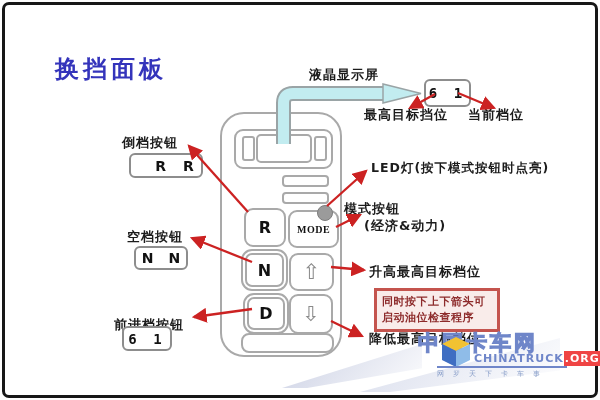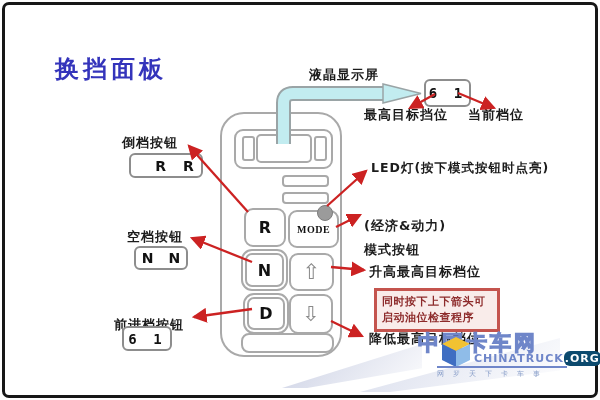--- a/index.html
+++ b/index.html
@@ -45,21 +45,21 @@
       background:linear-gradient(135deg, rgba(185,192,218,.75), rgba(230,233,244,.15));
       clip-path:polygon(0 100%,100% 0,100% 55%,18% 100%);}
   .r2{left:360px;top:338px;width:200px;height:54px;
       background:linear-gradient(135deg, rgba(196,203,226,.65), rgba(240,242,250,.1));
       clip-path:polygon(0 100%,100% 0,100% 60%,15% 100%);}
   .wm-name{left:418px;top:329px;font-size:21px;font-weight:bold;letter-spacing:3px;
       color:#f2f6ff;-webkit-text-stroke:1.2px #6f86c9;text-stroke:1.2px #6f86c9;
       z-index:3;white-space:nowrap;}
   .wm-domain{left:474px;top:352px;font-size:11px;font-weight:bold;color:#6f86c9;
       letter-spacing:1px;z-index:3;white-space:nowrap;}
-  .wm-tld{background:#0c4a6e;color:#fff;padding:1px 1px;border-radius:6px;}
+  .wm-tld{background:#ef4444;color:#fff;padding:1px 1px;}
   .wm-line{left:437px;top:366px;width:130px;height:2px;background:#6f86c9;z-index:3;}
   .wm-slogan{left:437px;top:369px;width:130px;font-size:7px;color:#8ba0ca;
       letter-spacing:9px;white-space:nowrap;z-index:3;}
   svg.overlay{position:absolute;left:0;top:0;z-index:4;pointer-events:none;}
 </style>
 </head>
 <body>
 
 <div class="stage">
   <div class="frame"></div>
@@ -111,21 +111,21 @@
   <div class="abs cn" style="left:122px;top:134px;">倒档按钮</div>
   <div class="abs vbox" style="left:129px;top:153px;width:47px;height:21px;letter-spacing:6px;padding-left:23px;">R R</div>
 
   <div class="abs cn" style="left:127px;top:228px;">空档按钮</div>
   <div class="abs vbox" style="left:134px;top:246px;width:45px;height:20px;letter-spacing:5px;padding-left:5px;">N N</div>
 
   <div class="abs cn" style="left:114px;top:308px;margin-top:8px;">前进档按钮</div>
   <div class="abs vbox seg" style="left:122px;top:326px;width:46px;height:21px;">6 1</div>
 
   <div class="abs cn" style="left:371px;top:160px;font-size:12.5px;">LED灯(按下模式按钮时点亮)</div>
-  <div class="abs cn" style="left:364px;top:200px;margin-top:41px;">模式按钮</div>
+  <div class="abs cn" style="left:344px;top:200px;">模式按钮</div>
   <div class="abs cn" style="left:364px;top:217px;">(经济&amp;动力)</div>
   <div class="abs cn" style="left:369px;top:263px;">升高最高目标档位</div>
 
   <div class="abs cn" style="left:369px;top:330px;z-index:2;">降低最高目标档位</div>
 
   <div class="abs notice">
     <div>同时按下上下箭头可</div>
     <div>启动油位检查程序</div>
   </div>
 

